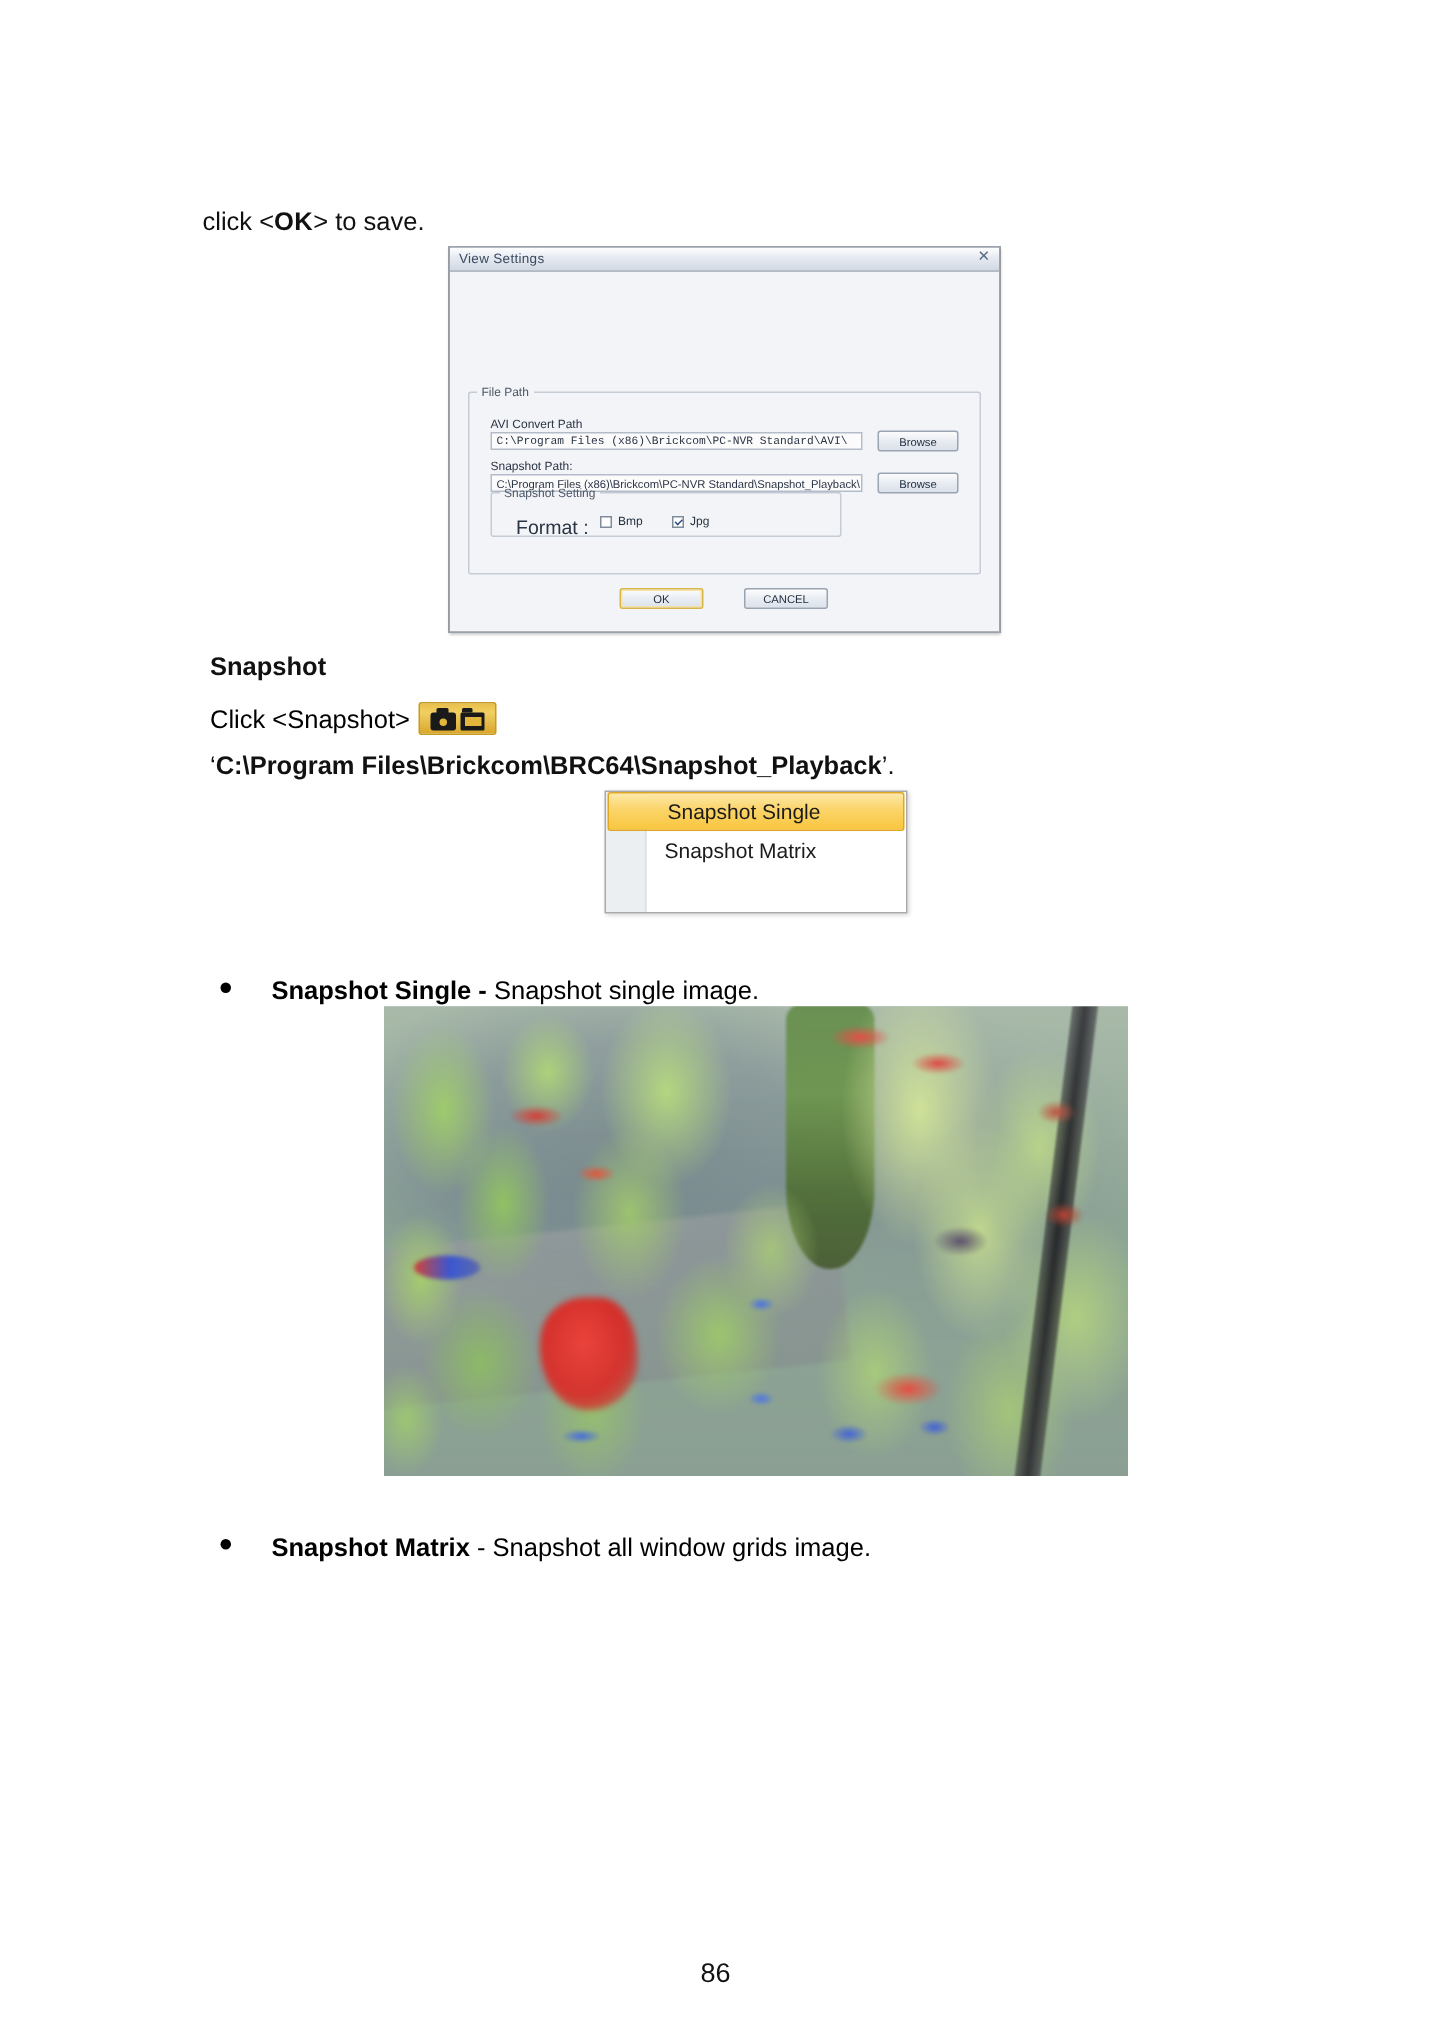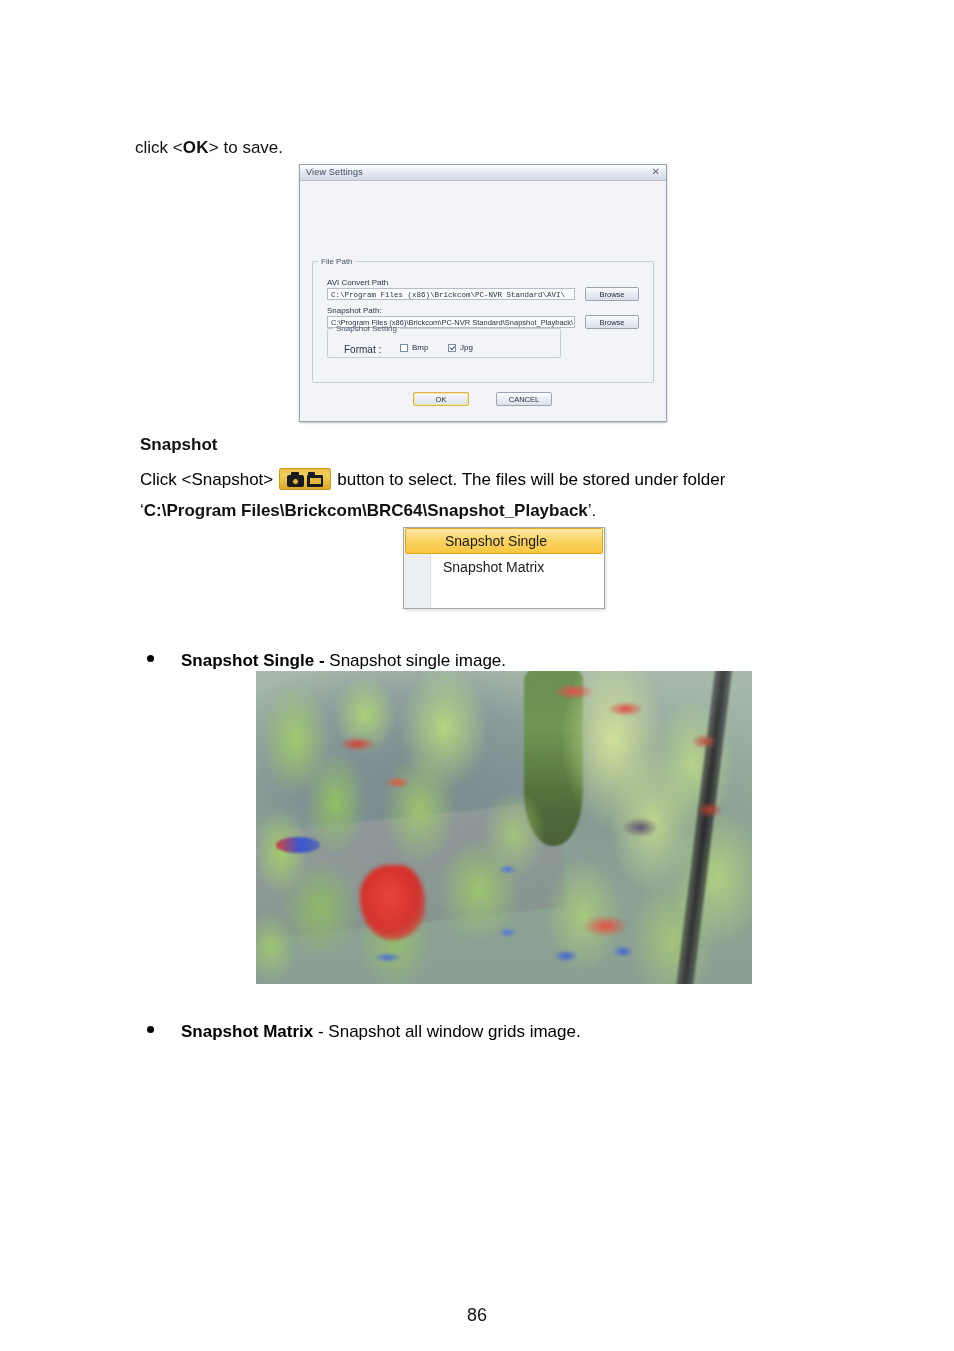--- a/index.html
+++ b/index.html
@@ -155,21 +155,21 @@
     box-sizing: border-box;
   }
 
   #lbl-avi   { left: 14px; top: 12px; }
   #inp-avi   { left: 14px; top: 22px; width: 248px; font-family: Liberation Mono, monospace; }
   #btn-browse-avi { left: 272px; top: 21px; }
   #lbl-snap  { left: 14px; top: 40px; }
   #inp-snap  { left: 14px; top: 50px; width: 248px; }
   #btn-browse-snap { left: 272px; top: 49px; }
 
-  #lbl-format { position:absolute; left: 16px; top: 11px; font-size: 10px; color:#2b3444; }
+  #lbl-format { position:absolute; left: 16px; top: 11px; font-size: 13px; color:#2b3444; }
   #chk-bmp { left: 72px; top: 10px; }
   #chk-jpg { left: 120px; top: 10px; }
 
   .dlg-btn {
     position: absolute;
     width: 56px; height: 14px;
     border: 1px solid #99a3b1;
     border-radius: 2px;
     background: linear-gradient(to bottom,#fdfdfe 0%, #e9edf3 50%, #dce2ea 100%);
     font-size: 7.5px;
@@ -485,21 +485,20 @@
 <div class="doc-line" id="snapshot-heading">Snapshot</div>
 
 <div id="snapshot-click-line">
   <span>Click &lt;Snapshot&gt;</span>
   <span id="snapshot-icon-btn">
     <span class="cam-bump"></span>
     <span class="cam-body"></span>
     <span class="cam-lens"></span>
     <span class="cam-folder"></span>
   </span>
-  <span>button to select. The files will be stored under folder</span>
 </div>
 
 <div class="doc-line" id="snapshot-path-line"><span class="quote">‘</span><span>C:\Program Files\Brickcom\BRC64\Snapshot_Playback</span><span class="quote">’.</span></div>
 
 <div id="snapshot-menu">
   <div class="gutter"></div>
   <div class="menu-item selected">Snapshot Single</div>
   <div class="menu-item">Snapshot Matrix</div>
 </div>
 

